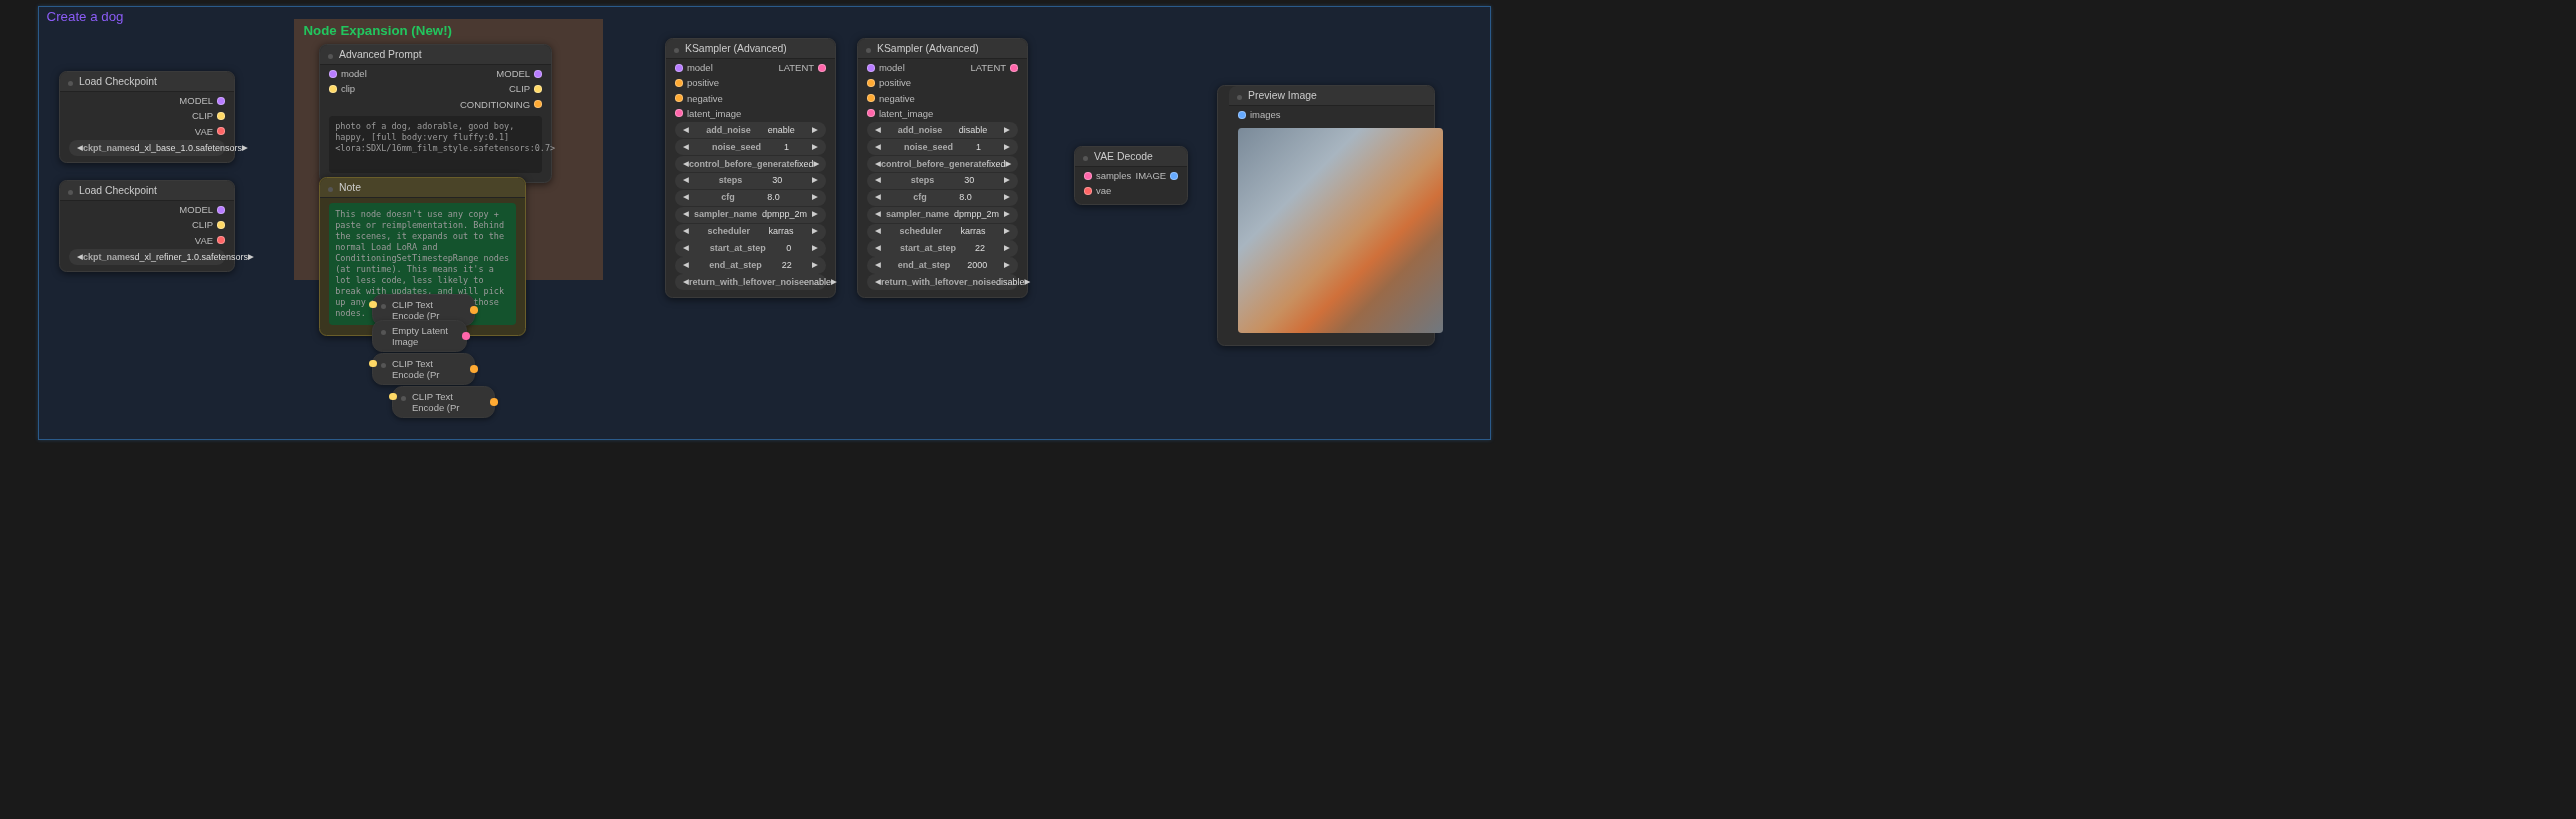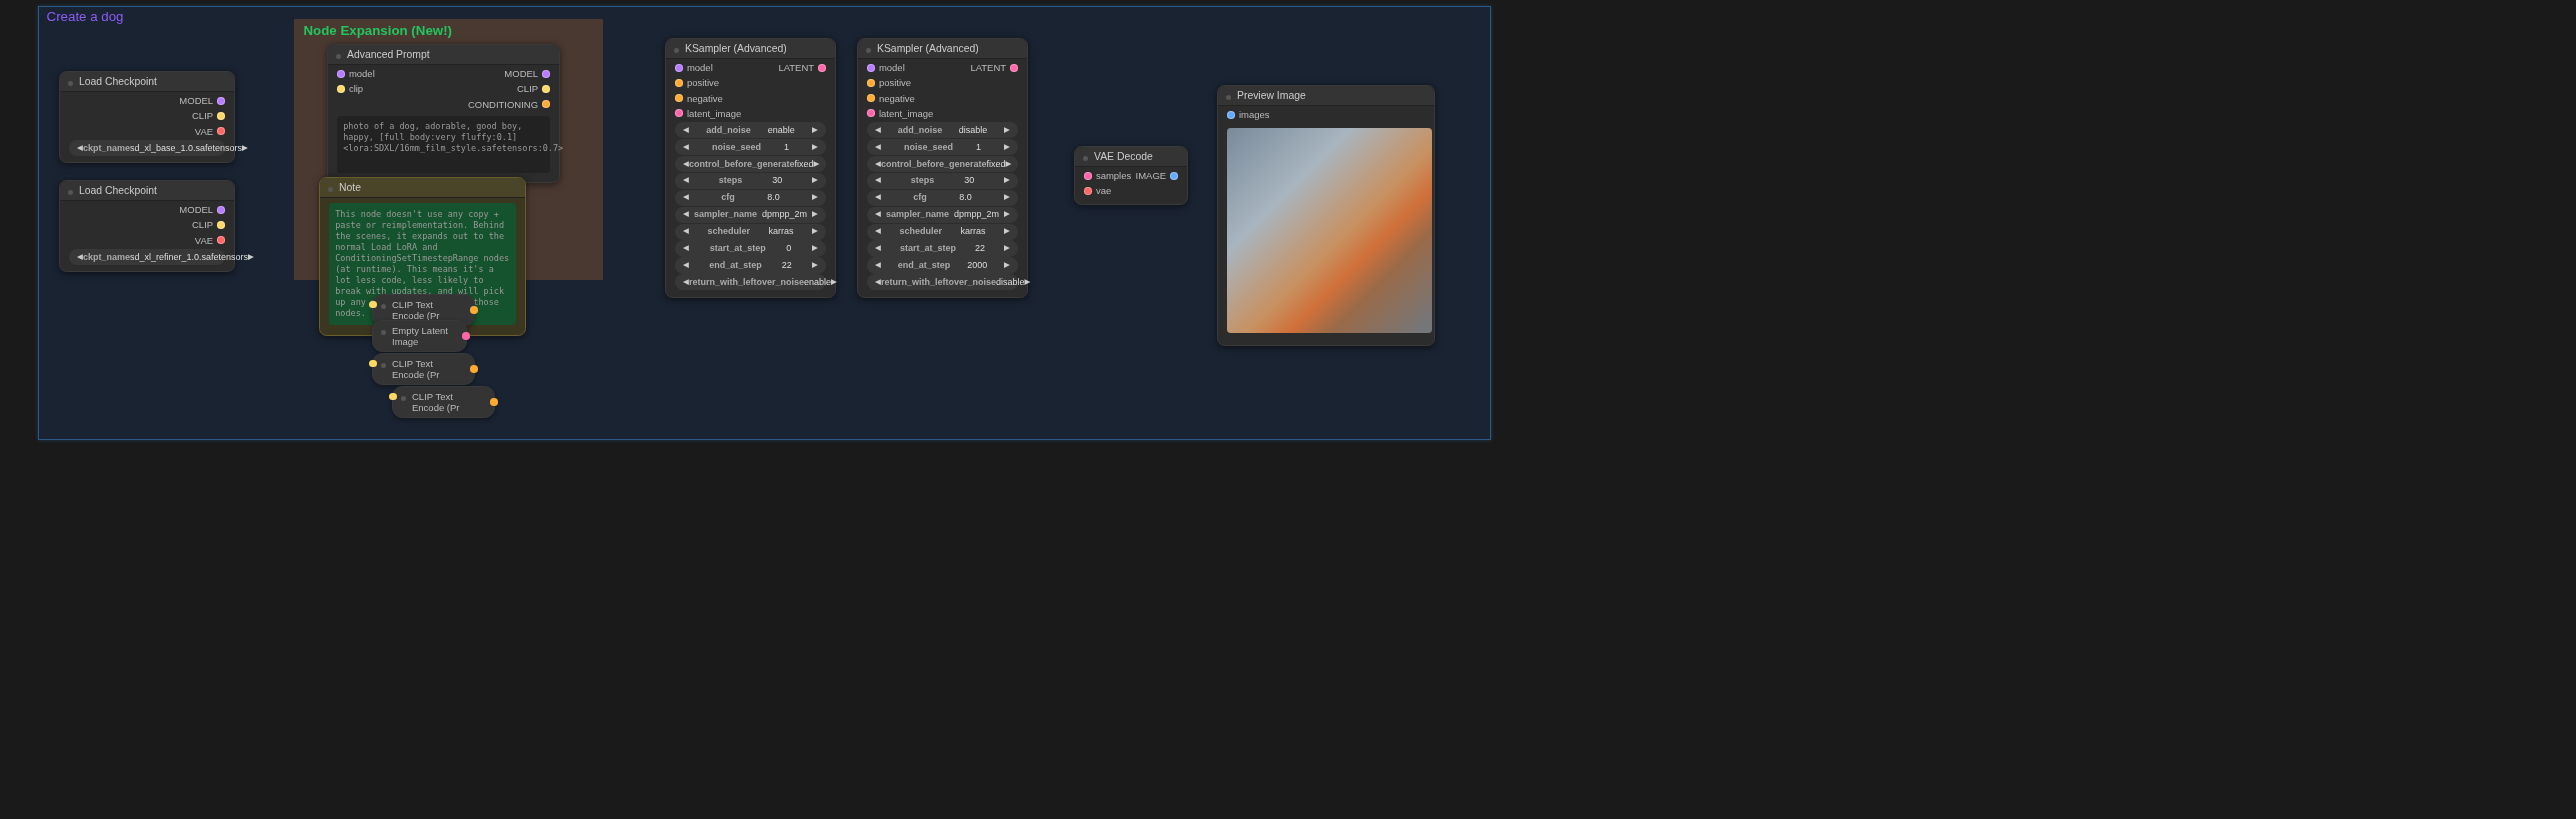--- a/index.html
+++ b/index.html
@@ -168,21 +168,21 @@
       </div>
     <div class="widget">
         <span class="tri">◀</span>
         <span class="wl">ckpt_name</span>
         <span class="wv">sd_xl_refiner_1.0.safetensors</span>
         <span class="tri">▶</span>
       </div>
   </div>
 </div>
 
-<div class="node" style="left:327px; top:44px; width:233px;">
+<div class="node" style="left:319px; top:44px; width:233px;">
   <div class="node-header"><span class="dot"></span><span>Advanced Prompt</span></div>
   <div class="node-body">
     <div class="io">
         <span class="port">
           <span class="p p-model"></span>
           <span>model</span>
         </span>
         <span class="port out">
           <span>MODEL</span>
           <span class="p p-model"></span>
@@ -423,21 +423,21 @@
       </div>
     <div class="io">
         <span class="port">
           <span class="p p-vae"></span>
           <span>vae</span>
         </span>
       </div>
   </div>
 </div>
 
-<div class="node" style="left:1217px; top:85px; width:218px;">
+<div class="node" style="left:1217px; top:85px; width:218px;padding-left:11px;">
   <div class="node-header"><span class="dot"></span><span>Preview Image</span></div>
   <div class="node-body">
     <div class="io">
         <span class="port">
           <span class="p p-image"></span>
           <span>images</span>
         </span>
       </div>
     <div class="preview-img"></div>
   </div>

